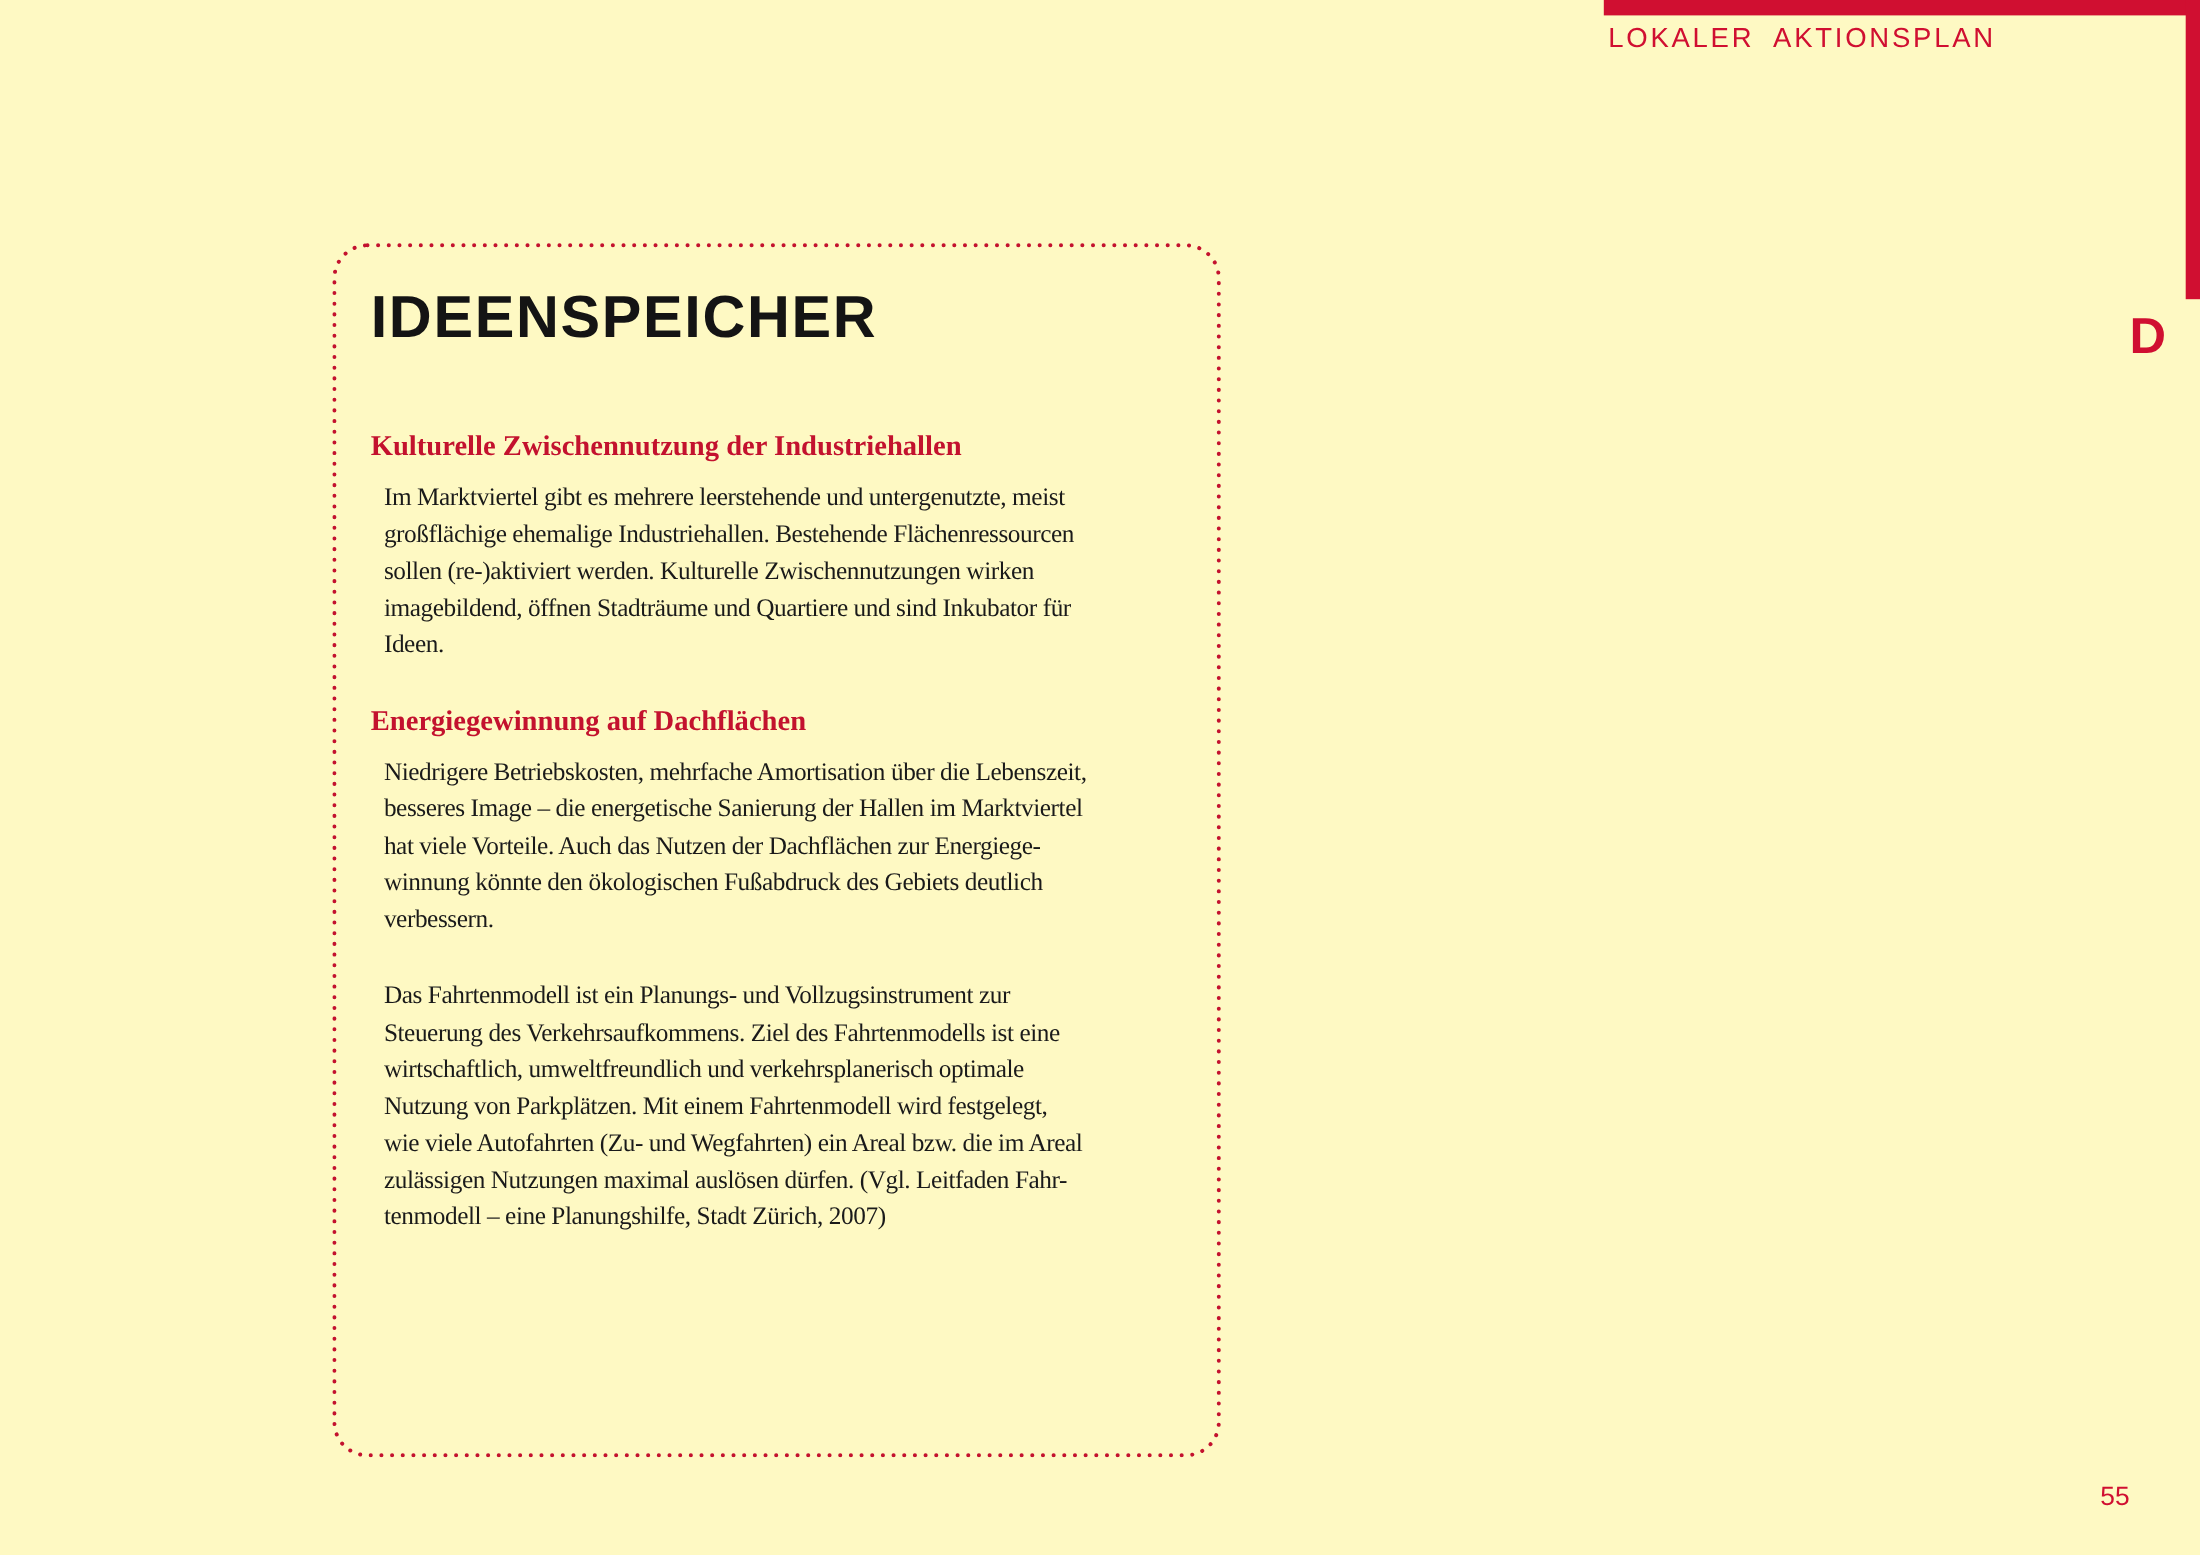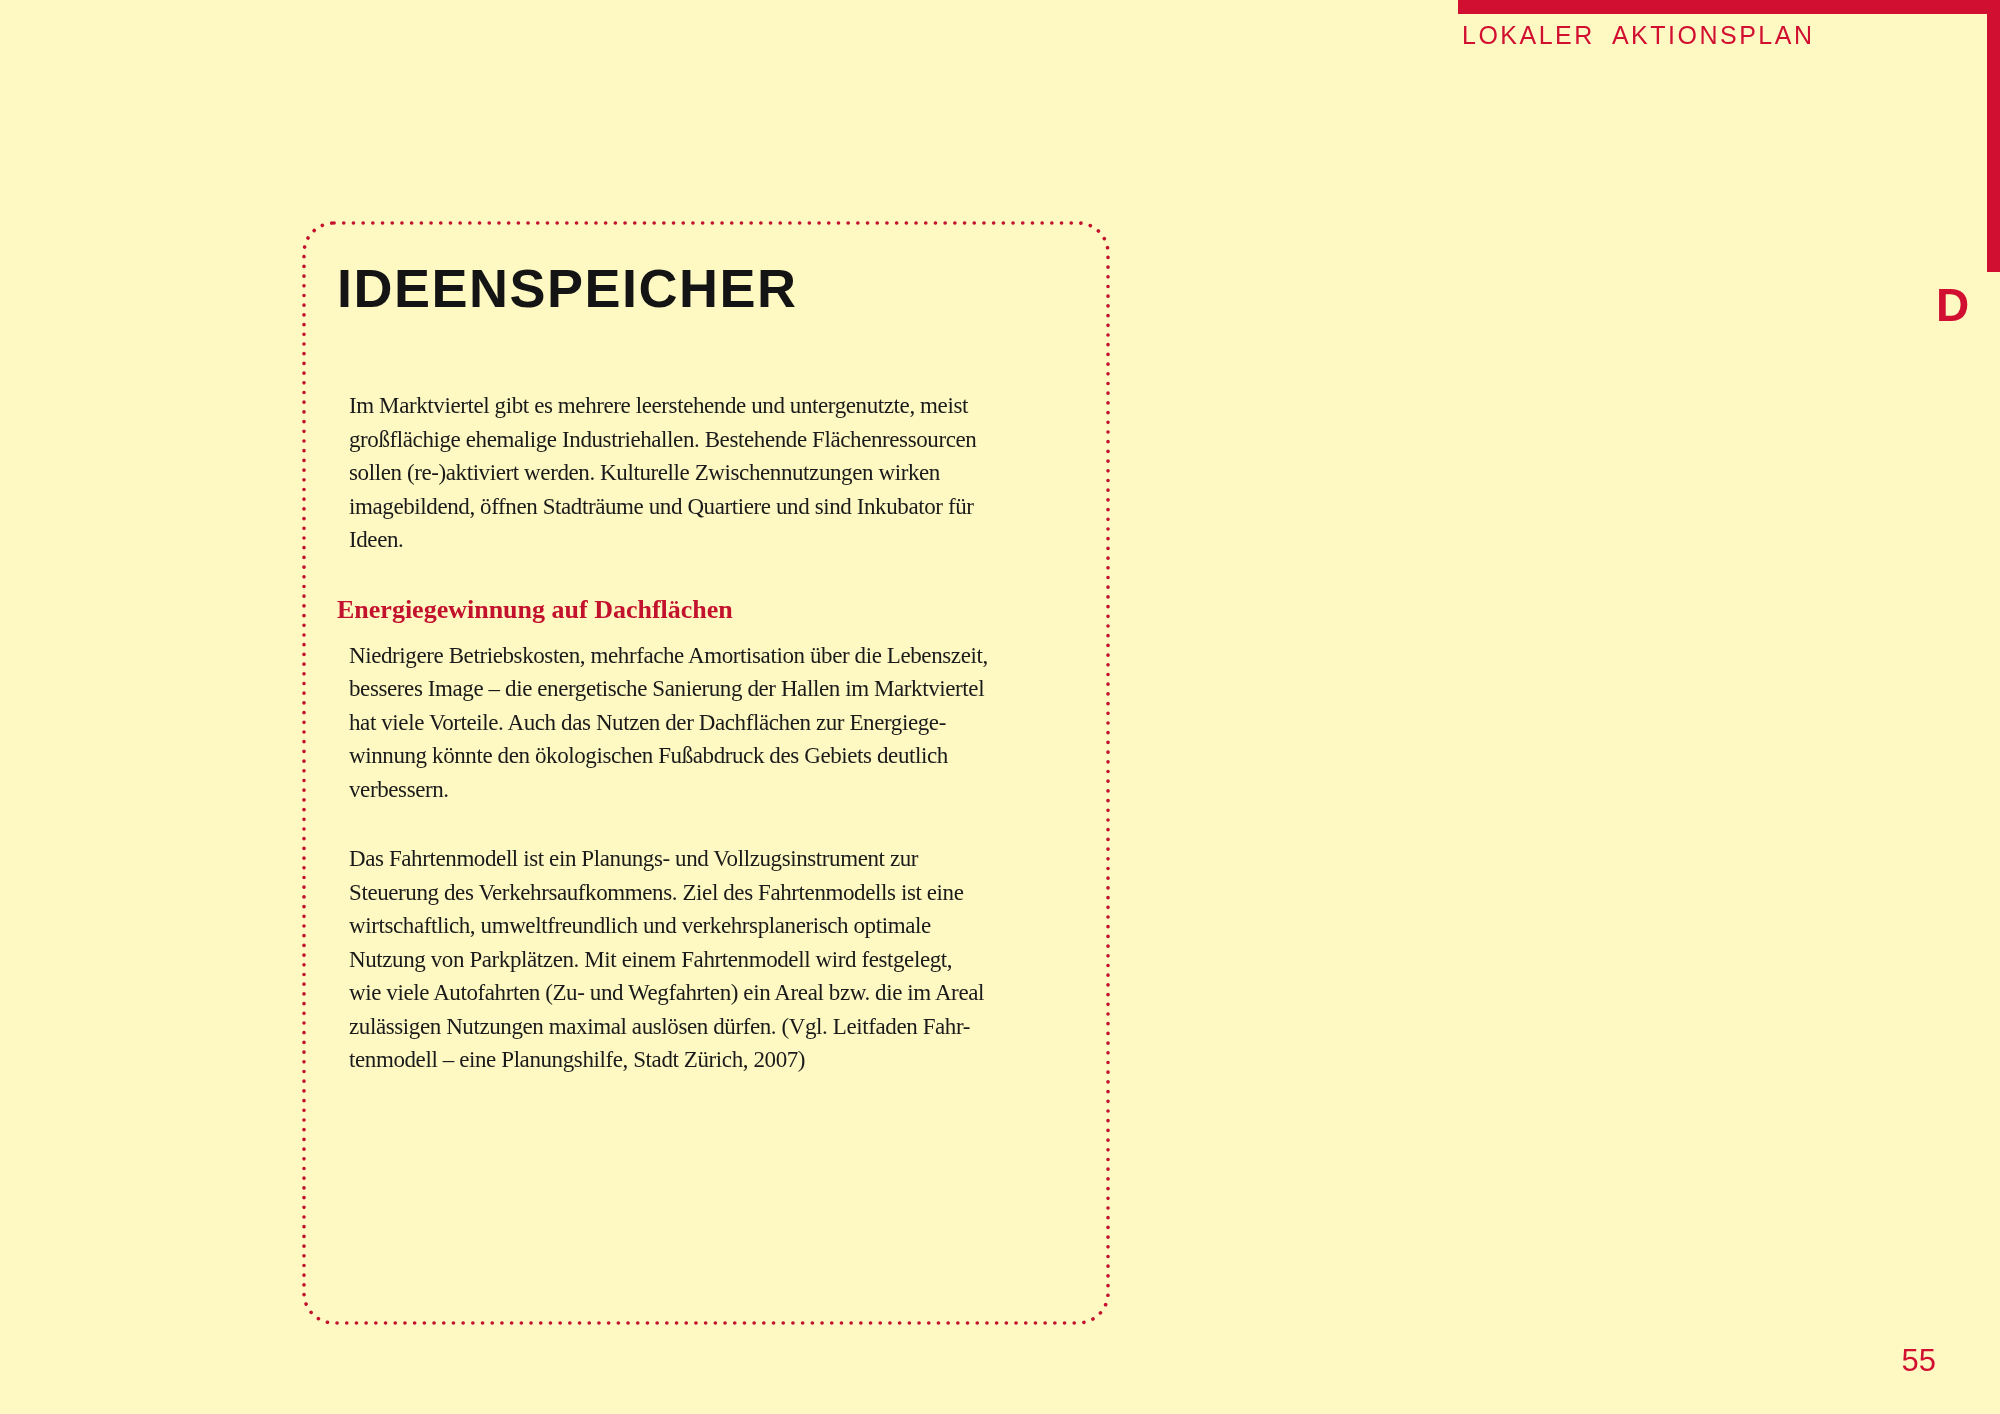--- a/index.html
+++ b/index.html
@@ -26,21 +26,21 @@
     color:#d00f31; font-weight:400;
     white-space:nowrap;
   }
   .chapter-letter {
     position:absolute; left:1936px; top:282px;
     font-size:46px; font-weight:700; color:#d00f31;
     line-height:46px;
   }
   .page-number {
     position:absolute; left:1896px; top:1344px; width:40px;
-    font-size:31px; color:#d00f31; text-align:right;
+    font-size:24px; color:#d00f31; text-align:right;
     line-height:34px;
   }
 
   
   .idea-box {
     position:absolute; left:302px; top:221px;
     width:808px; height:1104px;
     box-sizing:border-box;
     padding:36px 40px 0 35px;
   }
@@ -88,20 +88,21 @@
 
   <div class="idea-box">
 
     <svg class="dotted-border" viewBox="0 0 808 1104" xmlns="http://www.w3.org/2000/svg" aria-hidden="true">
       <rect x="2" y="2" width="804" height="1100" rx="30" ry="30" fill="none" stroke="#c3122e" stroke-width="3.6" stroke-dasharray="0.1 9.6" stroke-linecap="round"></rect>
     </svg>
 
     <h1 class="box-title">IDEENSPEICHER</h1>
 
     <section class="idea-section">
+      <h2 class="idea-heading">Kulturelle Zwischennutzung der Industriehallen</h2>
       <p class="idea-body">Im Marktviertel gibt es mehrere leerstehende und untergenutzte, meist
 großflächige ehemalige Industriehallen. Bestehende Flächenressourcen
 sollen (re-)aktiviert werden. Kulturelle Zwischennutzungen wirken
 imagebildend, öffnen Stadträume und Quartiere und sind Inkubator für
 Ideen.</p>
     </section>
 
     <section class="idea-section">
       <h2 class="idea-heading">Energiegewinnung auf Dachflächen</h2>
       <p class="idea-body">Niedrigere Betriebskosten, mehrfache Amortisation über die Lebenszeit,

